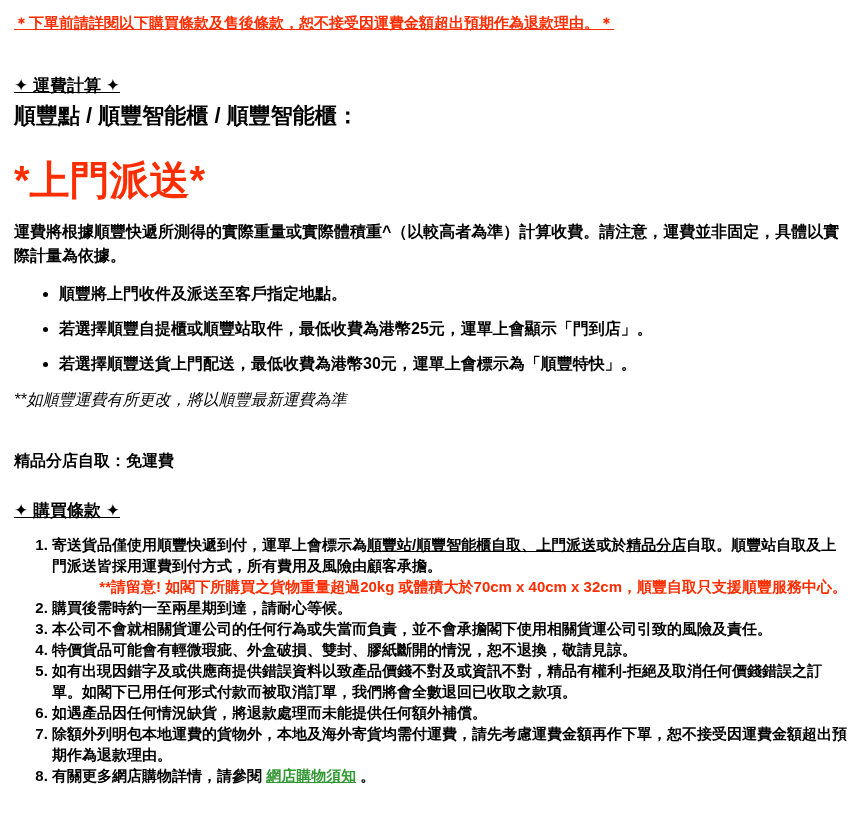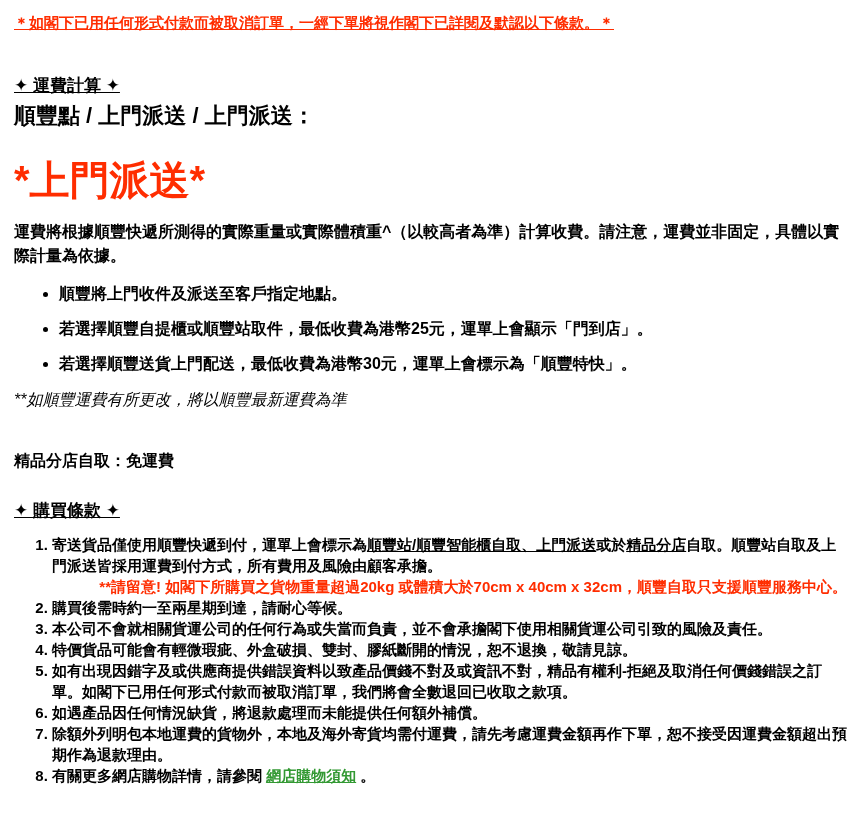--- a/index.html
+++ b/index.html
@@ -117,25 +117,25 @@
     color: var(--link-green);
     text-decoration: underline;
     cursor: pointer;
   }
 </style>
 </head>
 <body>
 
 <div class="page">
 
-  <p class="top-notice">＊如閣下已用任何形式付款而被取消訂單，一經下單將視作閣下已詳閱及默認以下條款。＊</p>
+  <p class="top-notice">＊下單前請詳閱以下購買條款及售後條款，恕不接受因運費金額超出預期作為退款理由。＊</p>
 
   <h3 class="sec-title">✦ 運費計算 ✦</h3>
 
-  <h2 class="subtitle">順豐點 / 上門派送 / 上門派送：</h2>
+  <h2 class="subtitle">順豐點 / 順豐智能櫃 / 順豐智能櫃：</h2>
 
   <h1 class="big-heading">*上門派送*</h1>
 
   <p class="para">運費將根據順豐快遞所測得的實際重量或實際體積重^（以較高者為準）計算收費。請注意，運費並非固定，具體以實際計量為依據。</p>
 
 
   <ul class="bullets">
     <li>順豐將上門收件及派送至客戶指定地點。</li>
     <li>若選擇順豐自提櫃或順豐站取件，最低收費為港幣25元，運單上會顯示「門到店」。</li>
     <li>若選擇順豐送貨上門配送，最低收費為港幣30元，運單上會標示為「順豐特快」。</li>

